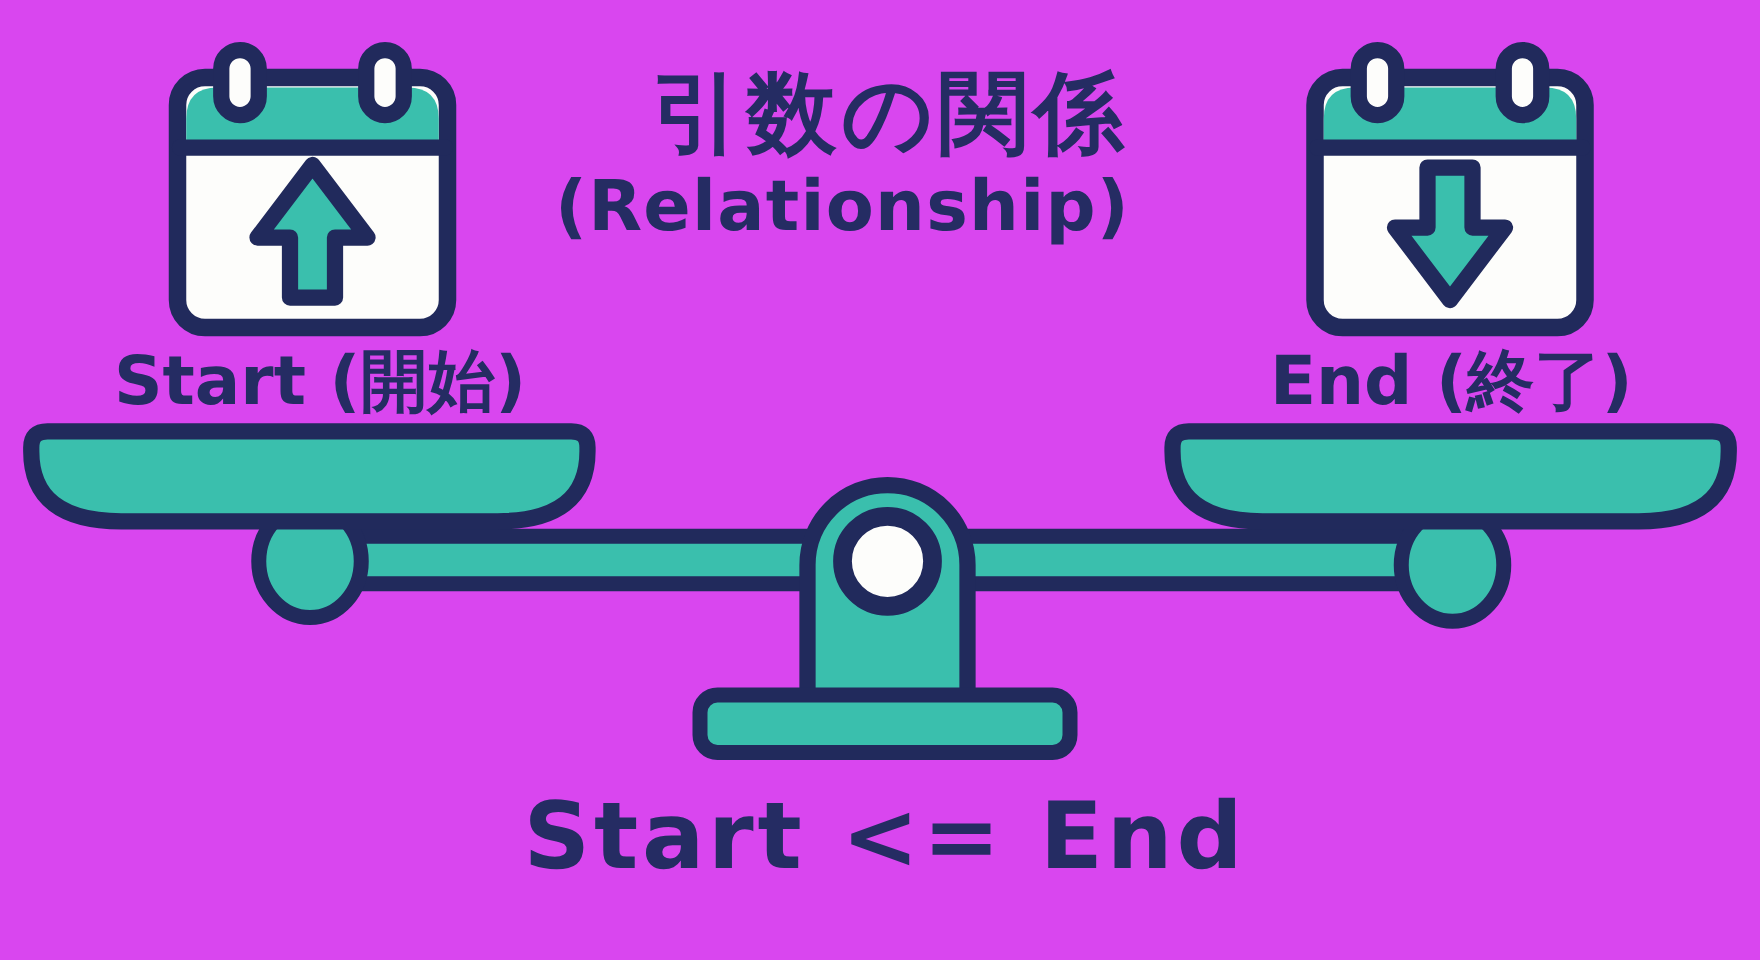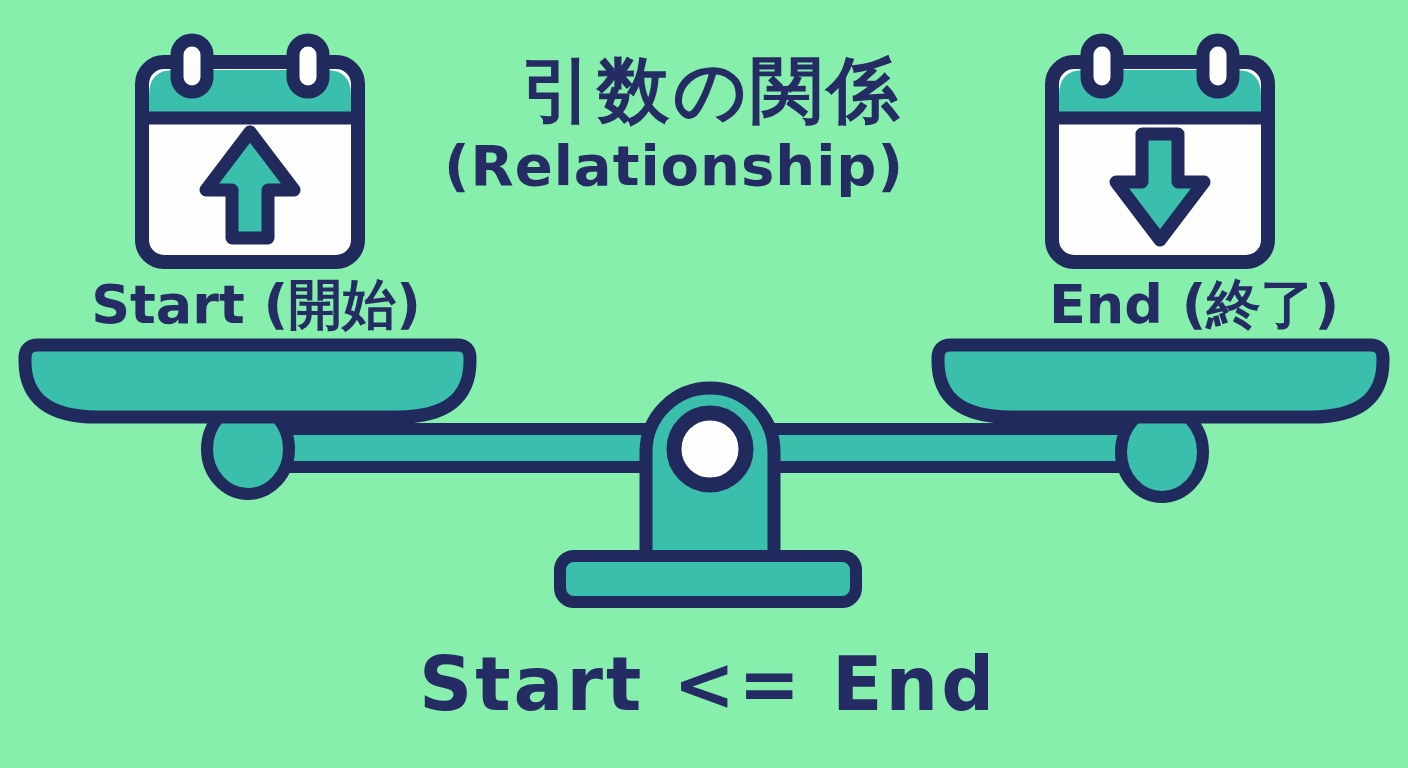--- a/index.html
+++ b/index.html
@@ -8,42 +8,42 @@
     width: 1408px;
     height: 768px;
     overflow: hidden;
     background: #FBFBF7;
     font-family: "DejaVu Sans", "Liberation Sans", sans-serif;
   }
   .canvas {
     position: relative;
     width: 1408px;
     height: 768px;
-    background: #86efac;
+    background: #d946ef;
   }
   .diagram-svg {
     position: absolute;
     inset: 0;
     width: 1408px;
     height: 768px;
   }
   .txt {
     position: absolute;
     transform: translateX(-50%);
     color: #252C63;
     font-weight: 700;
     white-space: nowrap;
     text-align: center;
     line-height: 1.0;
   }
   .title-jp   { left: 712px;  top: 54px;  font-size: 72px; letter-spacing: 4px; }
   .title-en   { left: 674px;  top: 138px; font-size: 56px; letter-spacing: 1px; }
   .label-left { left: 256px;  top: 278px; font-size: 54px; }
-  .label-right{ left: 1161px; top: 278px; font-size: 54px; margin-left: 33px; }
-  .formula    { left: 708px;  top: 647px; font-size: 74px; letter-spacing: 3px; }
+  .label-right{ left: 1161px; top: 278px; font-size: 54px; }
+  .formula    { left: 708px;  top: 632px; font-size: 74px; letter-spacing: 3px; }
 </style>
 </head>
 <body>
 
 <div class="canvas">
 
   <svg class="diagram-svg" viewBox="0 0 1408 768" aria-hidden="true">
 
     <g stroke="#212A5C" stroke-linejoin="round" stroke-linecap="round">
 

